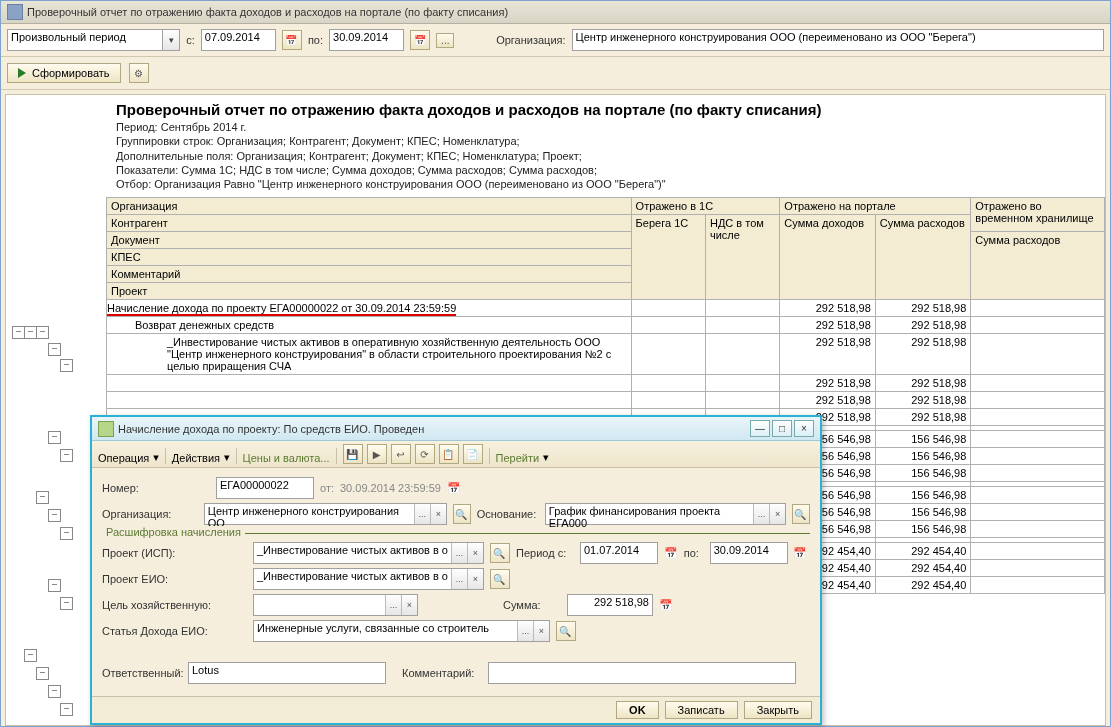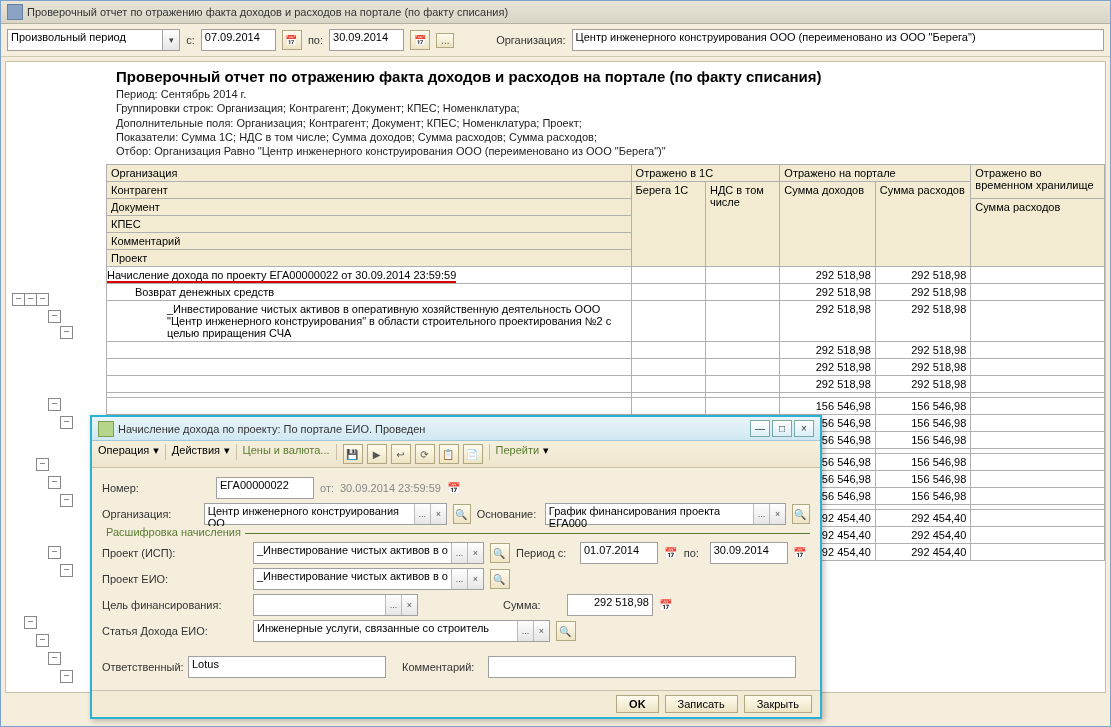--- a/index.html
+++ b/index.html
@@ -27,21 +27,21 @@
 table.rt th{background:#f3ebd2;font-weight:normal;text-align:left}
 .tree{position:absolute;left:0;top:186px;width:100px}
 .tnode{position:absolute;width:11px;height:11px;border:1px solid #888;background:#fff;font-size:9px;line-height:9px;text-align:center;color:#444}
 .redline{border-bottom:2px solid #d00}
 .num{text-align:right}
 
 .dlg{position:absolute;left:90px;top:415px;width:728px;border:2px solid #2bb0d6;background:#f5eedd;box-shadow:2px 2px 6px rgba(0,0,0,.25)}
 .dlg .titlebar{background:linear-gradient(#eaf5fa,#d0e8f2);border-bottom:1px solid #9cc8da}
 .dlg .winbtns{margin-left:auto;display:flex;gap:2px}
 .dlg .winbtns span{width:18px;height:15px;border:1px solid #7aa;display:inline-flex;align-items:center;justify-content:center;font-size:10px;background:linear-gradient(#fff,#dbeef5);cursor:pointer}
-.dlgbar{background:linear-gradient(#f6f0dd,#eee5cc);border-bottom:1px solid #c8c0a8;padding:3px 6px;display:flex;align-items:flex-start;gap:4px;font-size:11px}
+.dlgbar{background:linear-gradient(#f6f0dd,#eee5cc);border-bottom:1px solid #c8c0a8;padding:3px 6px;display:flex;align-items:flex-end;gap:4px;font-size:11px}
 .dlgbar a{color:#5a7a30;text-decoration:none}
 .dlgbody{padding:5px 10px 8px 10px}
 .frow{display:flex;align-items:center;gap:6px;margin:4px 0}
 .frow label{width:108px;color:#333}
 .fld{background:#fff;border:1px solid #a0a0a0;height:18px;padding:1px 3px;display:inline-block;position:relative}
 .fld .aux{position:absolute;right:0;top:0;bottom:0;display:flex}
 .fld .aux span{width:15px;border-left:1px solid #bbb;display:inline-flex;align-items:center;justify-content:center;font-size:9px;color:#555;background:linear-gradient(#fefefe,#e6e6e6)}
 .grp{border-top:1px solid #5a7a30;margin-top:8px;padding-top:4px;position:relative}
 .grp .gt{position:absolute;top:-8px;left:0;background:#f5eedd;padding:0 4px;color:#5a7a30;font-size:11px}
 .dlgfoot{border-top:1px solid #c8c0a8;padding:4px 8px;display:flex;justify-content:flex-end;gap:6px;background:#f2ebd6}
@@ -66,20 +66,27 @@
     <span class="ibtn">📅</span>
     <label>по:</label>
     <span class="txt" style="width:68px"><span>30.09.2014</span></span>
     <span class="ibtn">📅</span>
     <span class="elbtn">...</span>
     <span style="width:30px"></span>
     <label>Организация:</label>
     <span class="txt" style="width:530px"><span>Центр инженерного конструирования ООО (переименовано из ООО "Берега")</span></span>
   </div>
 
+  <div class="toolbar2">
+    <span class="btn">
+      <span class="tri"></span>
+      <span>Сформировать</span>
+    </span>
+    <span class="ibtn">⚙</span>
+  </div>
 
   <div class="report">
     <div style="margin-left:100px">
       <div class="rhead">
         <h2>Проверочный отчет по отражению факта доходов и расходов на портале (по факту списания)</h2>
         <p>Период: Сентябрь 2014 г.</p>
         <p>Группировки строк: Организация; Контрагент; Документ; КПЕС; Номенклатура;</p>
         <p>Дополнительные поля: Организация; Контрагент; Документ; КПЕС; Номенклатура; Проект;</p>
         <p>Показатели: Сумма 1С; НДС в том числе; Сумма доходов; Сумма расходов; Сумма расходов;</p>
         <p>Отбор: Организация Равно "Центр инженерного конструирования ООО (переименовано из ООО "Берега")"</p>
@@ -287,21 +294,21 @@
       <span class="tnode" style="left:30px;top:386px">–</span>
       <span class="tnode" style="left:42px;top:404px">–</span>
       <span class="tnode" style="left:54px;top:422px">–</span>
     </div>
   </div>
 </div>
 
 <div class="dlg">
   <div class="titlebar">
     <span class="ic" style="background:#b8d68a;border-color:#7aa050"></span>
-    <span>Начисление дохода по проекту: По портале ЕИО. Проведен</span>
+    <span>Начисление дохода по проекту: По средств ЕИО. Проведен</span>
     <div class="winbtns">
       <span>—</span>
       <span>□</span>
       <span>×</span>
     </div>
   </div>
   <div class="dlgbar">
     <span>Операция</span> ▾
     <span class="sep"></span>
     <span>Действия</span> ▾
@@ -371,21 +378,21 @@
         <span class="fld" style="width:192px;padding-right:34px">
           <span>_Инвестирование чистых активов в о</span>
           <span class="aux">
               <span>...</span>
               <span>×</span>
             </span>
         </span>
         <span class="ibtn">🔍</span>
       </div>
       <div class="frow">
-        <label style="width:145px">Цель финансирования:</label>
+        <label style="width:145px">Цель хозяйственную:</label>
         <span class="fld" style="width:126px;padding-right:34px">
           <span class="aux">
               <span>...</span>
               <span>×</span>
             </span>
         </span>
         <span style="width:73px"></span>
         <label style="width:58px">Сумма:</label>
         <span class="fld" style="width:78px;text-align:right"><span>292 518,98</span></span>
         <span>📅</span>
@@ -396,21 +403,21 @@
           <span>Инженерные услуги, связанные со строитель</span>
           <span class="aux">
               <span>...</span>
               <span>×</span>
             </span>
         </span>
         <span class="ibtn">🔍</span>
       </div>
     </div>
 
-    <div class="frow" style="margin-top:14px">
+    <div class="frow" style="margin-top:20px">
       <label style="width:80px">Ответственный:</label>
       <span class="fld" style="width:190px"><span>Lotus</span></span>
       <label style="width:80px;margin-left:10px">Комментарий:</label>
       <span class="fld" style="width:300px"></span>
     </div>
   </div>
   <div class="dlgfoot">
     <span class="btn" style="padding:2px 12px;font-weight:bold">OK</span>
     <span class="btn" style="padding:2px 12px">Записать</span>
     <span class="btn" style="padding:2px 12px">Закрыть</span>

